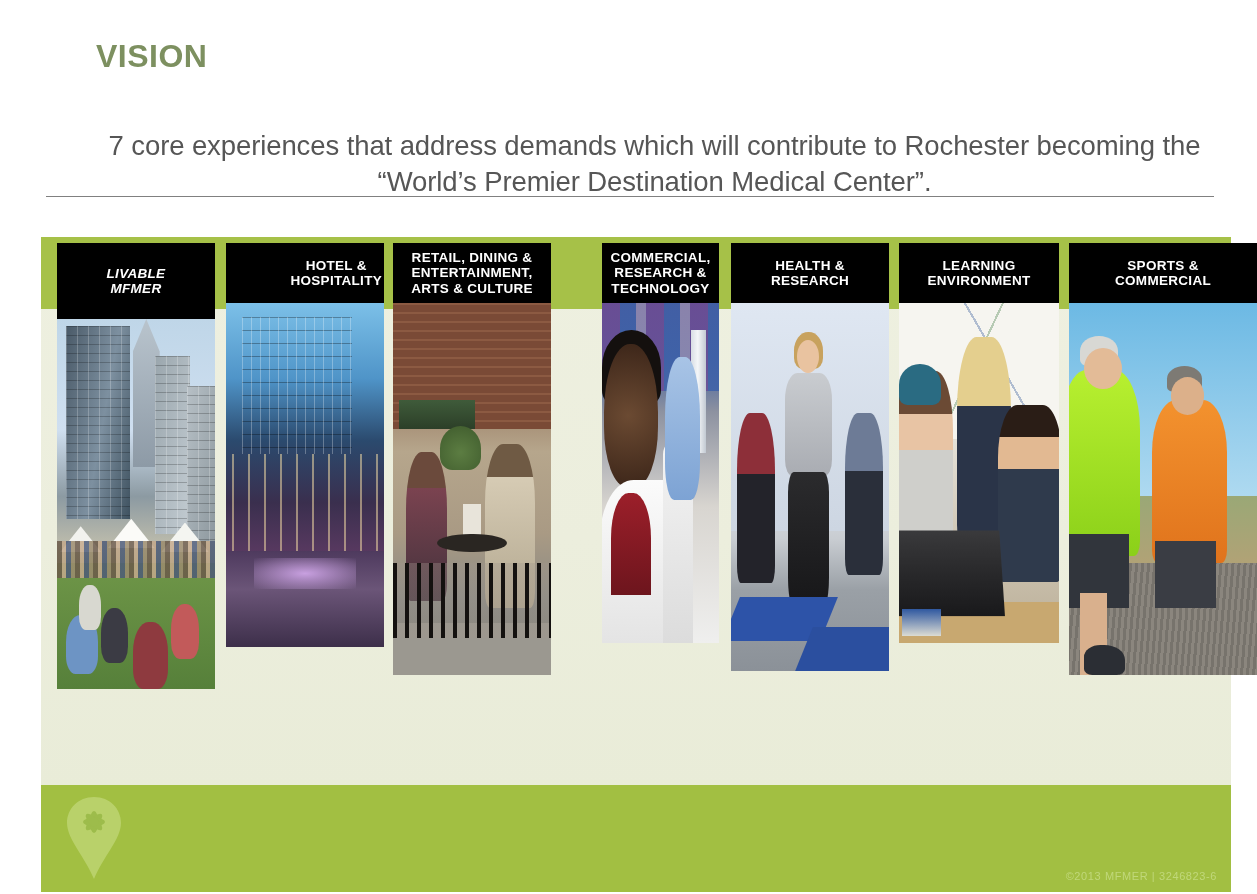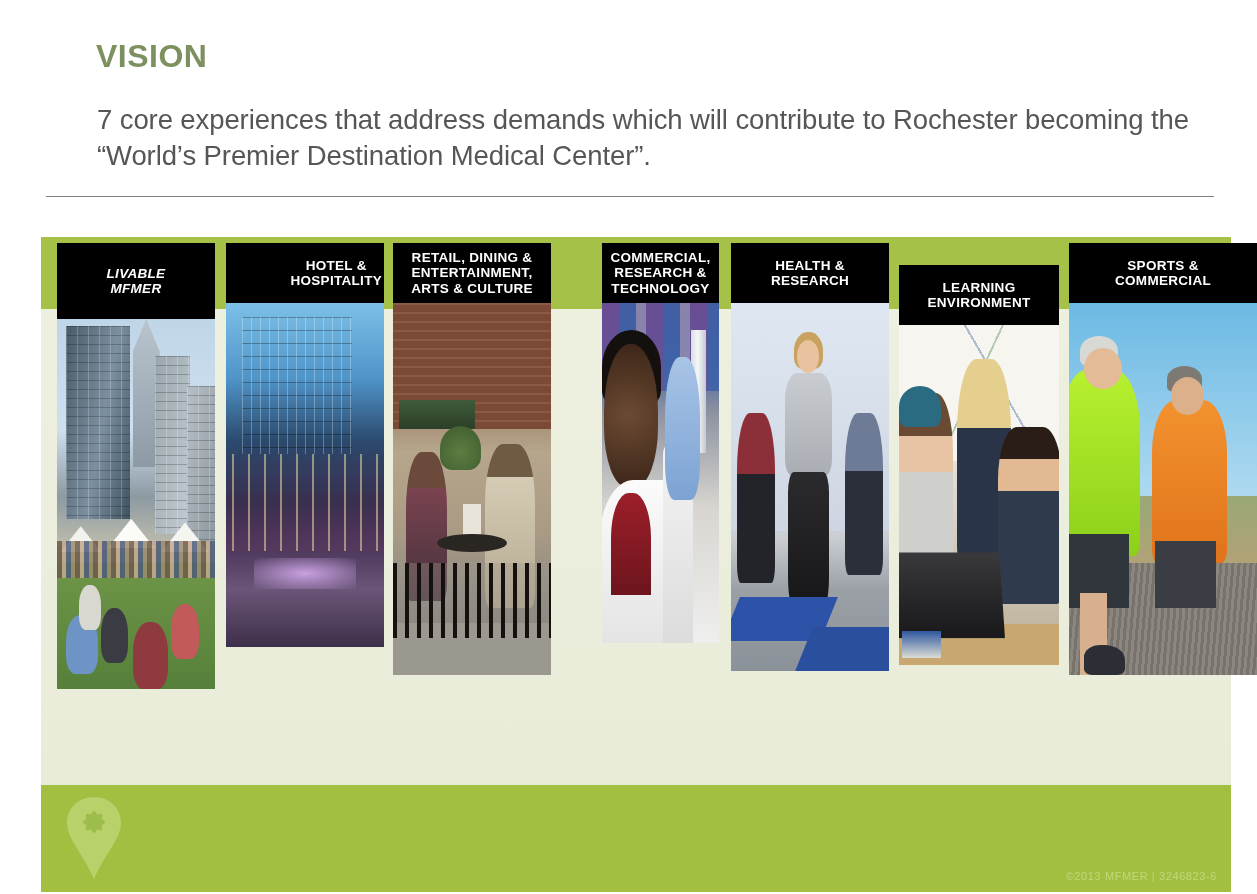--- a/index.html
+++ b/index.html
@@ -11,23 +11,23 @@
     overflow:hidden;
   }
 
   
   #slide-title {
     position:absolute; left:96px; top:38px;
     font-size:32px; font-weight:bold; letter-spacing:0.5px;
     color:#7d9060;
   }
   #slide-subtitle {
-    position:absolute; left:97px; top:102px; width:1115px;
+    position:absolute; left:97px; top:128px; width:1115px;
     font-size:27.5px; line-height:36px; color:#565656;
-    font-weight:normal; letter-spacing:-0.1px;
+    font-weight:normal; letter-spacing:-0.1px;text-align:center;
   }
   #title-rule {
     position:absolute; left:46px; top:196px; width:1168px;
     height:1px; background:#808080;
   }
 
   
   #panel {
     position:absolute; left:41px; top:237px;
     width:1190px; height:550px;
@@ -282,21 +282,21 @@
       <div class="ph p5-figR"></div>
       <div class="ph p5-hair"></div>
       <div class="ph p5-head"></div>
       <div class="ph p5-top"></div>
       <div class="ph p5-pants"></div>
       <div class="ph p5-mat1"></div>
       <div class="ph p5-mat2"></div>
     </div>
   </div>
 
-  <div class="column" style="left:858px; width:160px;margin-top:22px;">
+  <div class="column" style="left:858px; width:160px;">
     <div class="col-header" style="height:60px;">
       <span>
         <span>LEARNING</span><br>
         <span>ENVIRONMENT</span>
       </span>
     </div>
     <div class="col-photo p6" style="height:340px;">
       <div class="ph p6-board"></div>
       <div class="ph p6-s2"></div>
       <div class="ph p6-s1"></div>

